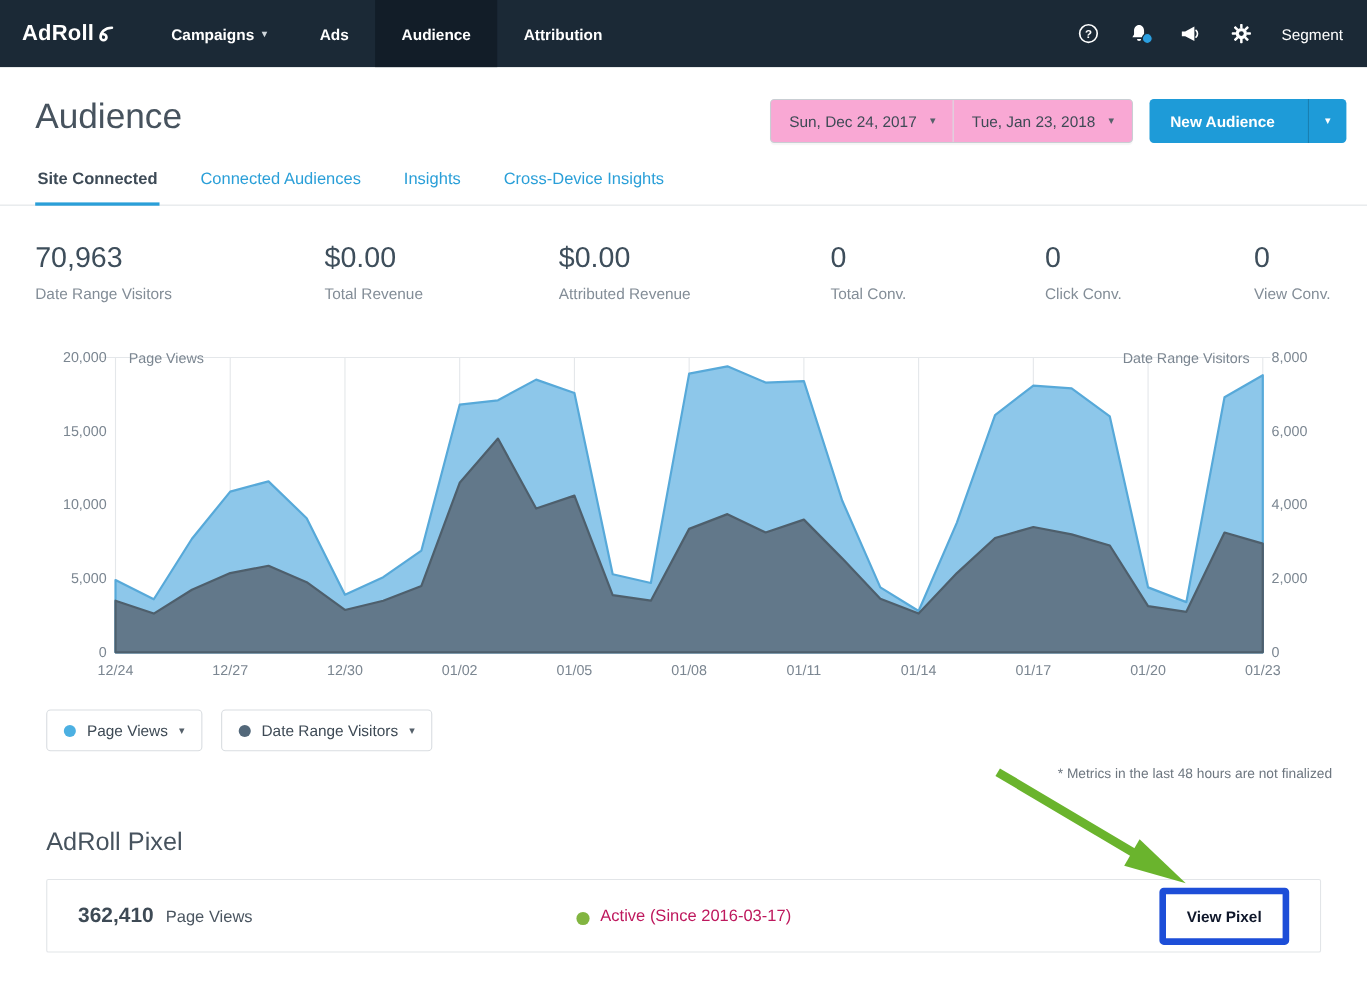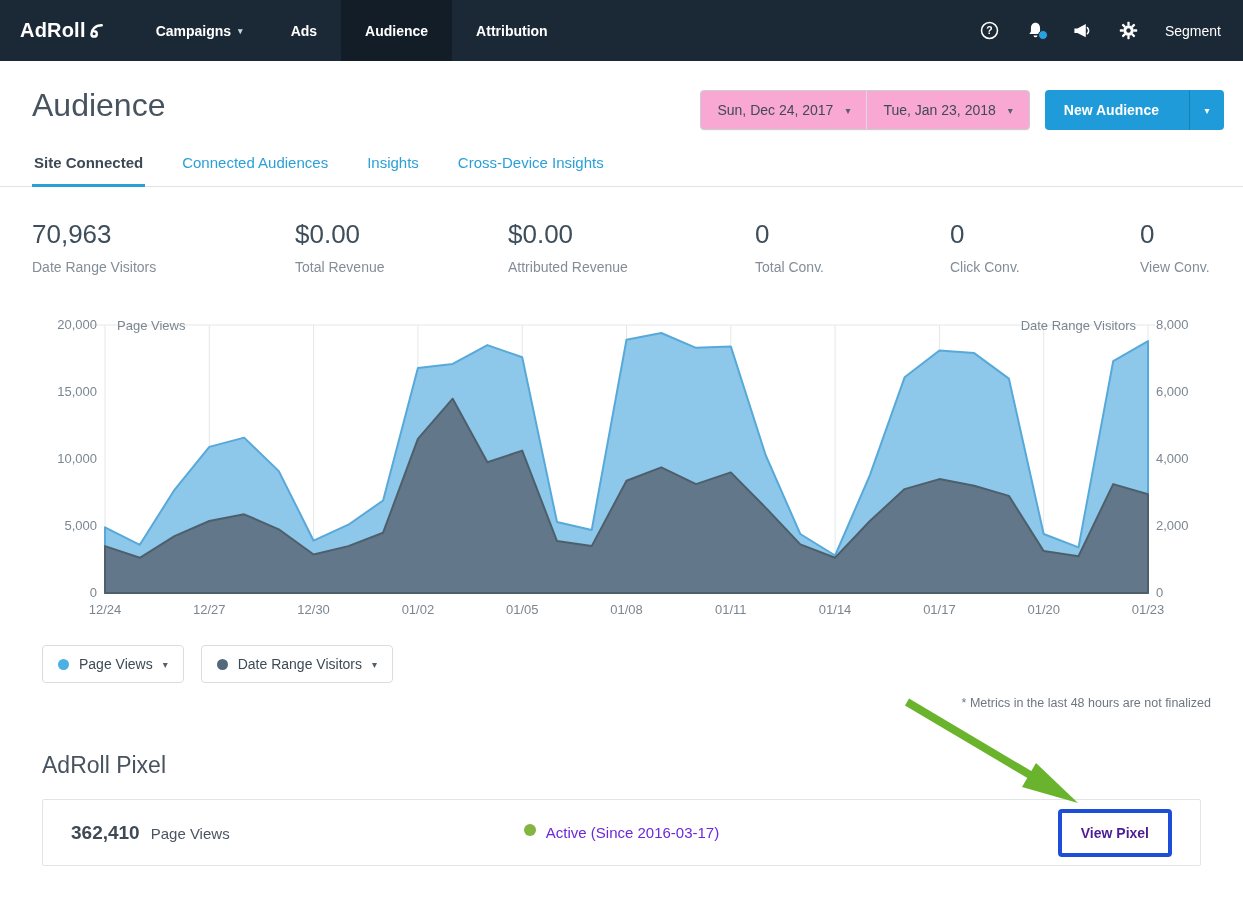--- a/index.html
+++ b/index.html
@@ -51,23 +51,23 @@
   .legend-btn { display: flex; align-items: center; gap: 10px; height: 38px; padding: 0 15px; border: 1px solid #d9dde1; border-radius: 4px; background: #fff; font-size: 14px; color: #3e4a55; cursor: pointer; }
   .dot { width: 11px; height: 11px; border-radius: 50%; }
   .footnote { text-align: right; padding: 13px 32px 0; font-size: 12.5px; color: #6e7780; }
 
   
   .pixel-heading { margin: 42px 0 0 42px; font-size: 23px; font-weight: 400; color: #47535e; }
   .pixel-card { display: flex; align-items: center; margin: 20px 42px 0; border: 1px solid #e2e5e8; border-radius: 2px; background: #fff; padding: 0 28px; height: 67px; }
   .pixel-left { flex: 1; display: flex; align-items: baseline; gap: 11px; }
   .pixel-value { font-size: 19px; font-weight: 700; color: #3e4a55; }
   .pixel-label { font-size: 15px; color: #4a5560; }
-  .pixel-status { display: flex; align-items: flex-start; gap: 10px; font-size: 15px; color: #6d28d9; }
+  .pixel-status { display: flex; align-items: flex-end; gap: 10px; font-size: 15px; color: #be185d; }
   .pixel-right { flex: 1; display: flex; justify-content: flex-end; }
-  .view-pixel-btn { border: 4px solid #1d4ed8; border-radius: 4px; background: #fff; color: #4c1d95; font-weight: 700; font-size: 14px; padding: 12px 19px; cursor: pointer; }
+  .view-pixel-btn { border: 6px solid #1d4ed8; border-radius: 4px; background: #fff; color: #0f172a; font-weight: 700; font-size: 14px; padding: 12px 19px; cursor: pointer; }
 
   .annotation-layer { position: absolute; left: 0; top: 0; width: 1243px; height: 900px; pointer-events: none; z-index: 40; }
 </style>
 </head>
 <body>
 
 <div class="navbar">
   <div class="brand">
     <span>AdRoll</span>
     <span style="display:flex;align-items:flex-end;margin-left:1px;">

